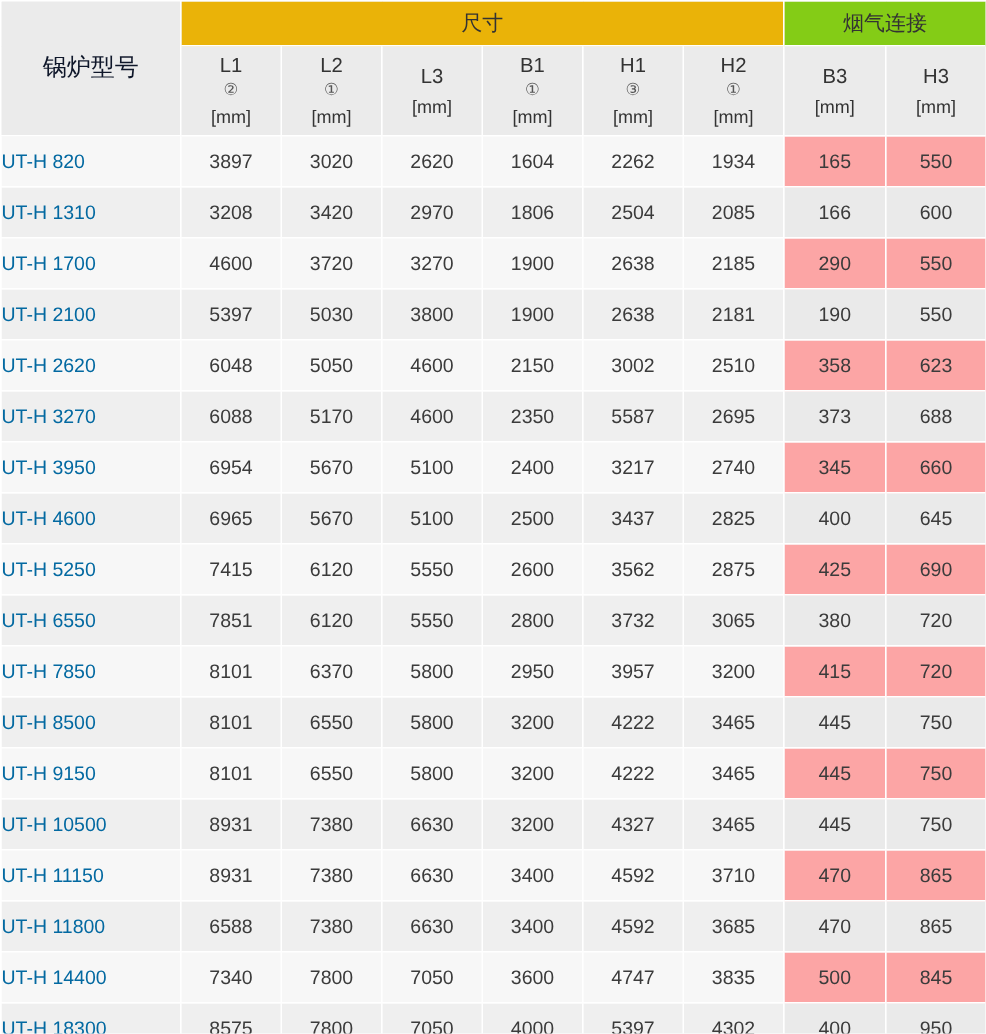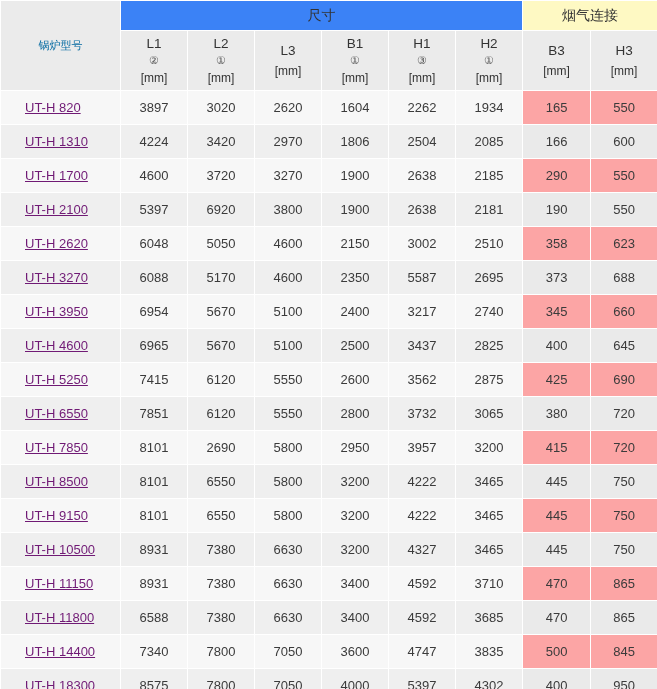--- a/index.html
+++ b/index.html
@@ -30,26 +30,26 @@
     vertical-align: middle;
     font-weight: normal;
   }
   
   .grp {
     height: 30px;
     font-size: 14px;
     color: #333;
     background: #d4d4d4;
   }
-  .grp-dim { background: #3b82f6; }
-  .grp-flue { background: #fef9c3; }
+  .grp-dim { background: #eab308; }
+  .grp-flue { background: #84cc16; }
   .corner-model {
     background: #ebebeb;
-    font-size: 11px;
-    color: #0369a1;
+    font-size: 16px;
+    color: #0f172a;
     font-weight: normal;
   }
   
   .sub {
     height: 60px;
     background: #ebebeb;
     font-size: 13px;
     color: #333;
     line-height: 1.35;
     padding-left: 30px;
@@ -59,23 +59,22 @@
   .sub .unit { display: block; font-size: 12px; color: #333; margin-top: 2px; }
   .sub-b3, .sub-h3 { background: #ebebeb; }
   
   tr.row td {
     height: 33px;
     font-size: 13px;
     color: #3b3b3b;
   }
   tr.row .model {
     text-align: left;
-    padding-left: 24px;
-    color: #701a75;
-    text-decoration: underline;
+    padding-left: 0;
+    color: #0369a1;
   }
   tr.row-odd td { background: #f7f7f7; }
   tr.row-even td { background: #efefef; }
   tr.row td.c-b3, tr.row td.c-h3 { background: #fca5a5; }
   tr.row-even td.c-b3, tr.row-even td.c-h3 { background: #eaeaea; text-align: center; }
   
   col.c-model { width: 120px; }
   col.c-l1 { width: 67px; }
   col.c-l2 { width: 67px; }
   col.c-l3 { width: 67px; }
@@ -158,21 +157,21 @@
           <td>3020</td>
           <td>2620</td>
           <td>1604</td>
           <td>2262</td>
           <td>1934</td>
           <td class="c-b3">165</td>
           <td class="c-h3">550</td>
         </tr>
         <tr class="row row-even">
           <td class="model">UT-H 1310</td>
-          <td>4224</td>
+          <td>3208</td>
           <td>3420</td>
           <td>2970</td>
           <td>1806</td>
           <td>2504</td>
           <td>2085</td>
           <td class="c-b3">166</td>
           <td class="c-h3">600</td>
         </tr>
         <tr class="row row-odd">
           <td class="model">UT-H 1700</td>
@@ -181,21 +180,21 @@
           <td>3270</td>
           <td>1900</td>
           <td>2638</td>
           <td>2185</td>
           <td class="c-b3">290</td>
           <td class="c-h3">550</td>
         </tr>
         <tr class="row row-even">
           <td class="model">UT-H 2100</td>
           <td>5397</td>
-          <td>6920</td>
+          <td>5030</td>
           <td>3800</td>
           <td>1900</td>
           <td>2638</td>
           <td>2181</td>
           <td class="c-b3">190</td>
           <td class="c-h3">550</td>
         </tr>
         <tr class="row row-odd">
           <td class="model">UT-H 2620</td>
           <td>6048</td>
@@ -258,21 +257,21 @@
           <td>5550</td>
           <td>2800</td>
           <td>3732</td>
           <td>3065</td>
           <td class="c-b3">380</td>
           <td class="c-h3">720</td>
         </tr>
         <tr class="row row-odd">
           <td class="model">UT-H 7850</td>
           <td>8101</td>
-          <td>2690</td>
+          <td>6370</td>
           <td>5800</td>
           <td>2950</td>
           <td>3957</td>
           <td>3200</td>
           <td class="c-b3">415</td>
           <td class="c-h3">720</td>
         </tr>
         <tr class="row row-even">
           <td class="model">UT-H 8500</td>
           <td>8101</td>

